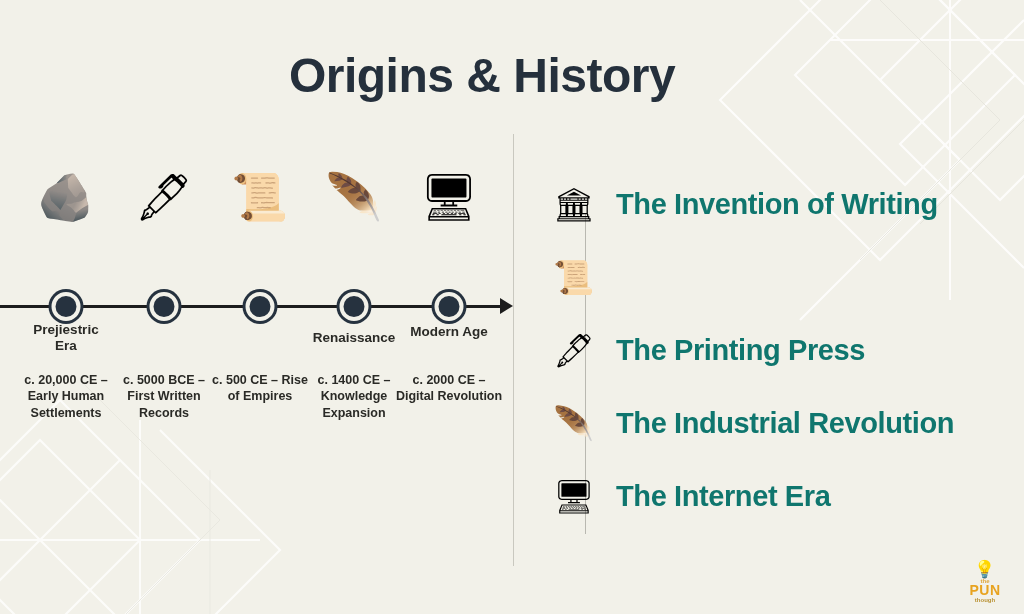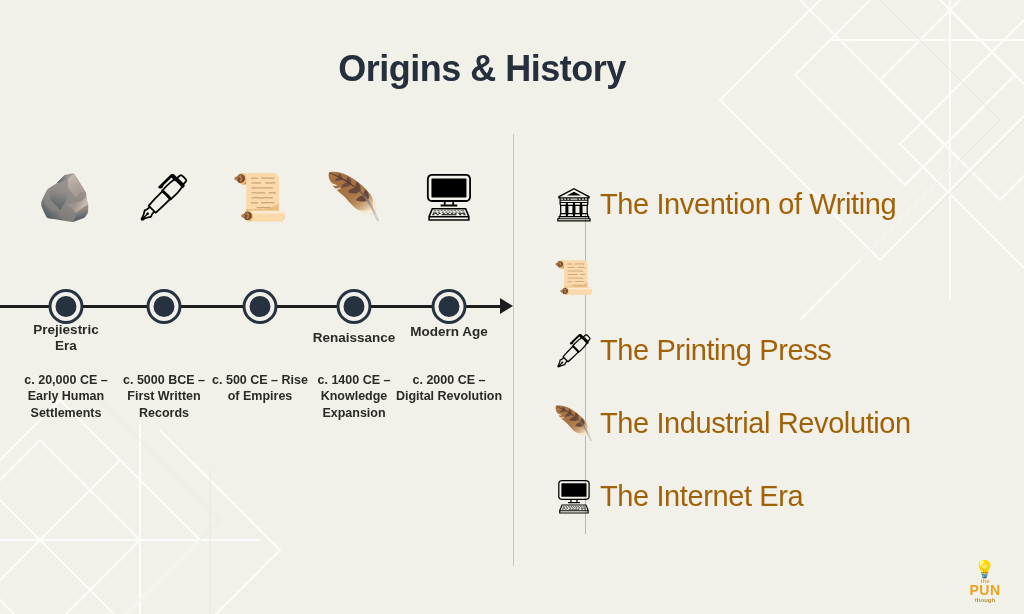--- a/index.html
+++ b/index.html
@@ -15,21 +15,21 @@
   .bg-texture { position:absolute; inset:0; pointer-events:none; z-index:0; }
   .bg-texture svg { width:100%; height:100%; display:block; }
 
   .page { position:relative; z-index:2; width:1024px; height:614px; }
 
   
   .title {
     position:absolute;
     top:48px; left:0; width:964px;
     text-align:center;
-    font-size:36px;
+    font-size:48px;
     font-weight:bold;
     letter-spacing:-0.5px;
     color:#25303c;
   }
 
   
   .divider {
     position:absolute;
     left:513px; top:134px;
     width:1px; height:432px;
@@ -105,24 +105,25 @@
   .list-icon {
     width:52px;
     flex:0 0 52px;
     text-align:center;
     font-size:33px;
     line-height:1;
     filter:saturate(0.85);
   }
   .list-label {
     font-size:29px;
-    font-weight:normal;
-    color:#a16207;
+    font-weight:bold;
+    color:#0f766e;
     letter-spacing:-0.4px;
     white-space:nowrap;
+    margin-left:16px;
   }
 
   
   .logo {
     position:absolute;
     right:12px; bottom:6px;
     width:54px; height:46px;
     text-align:center;
     z-index:3;
   }

